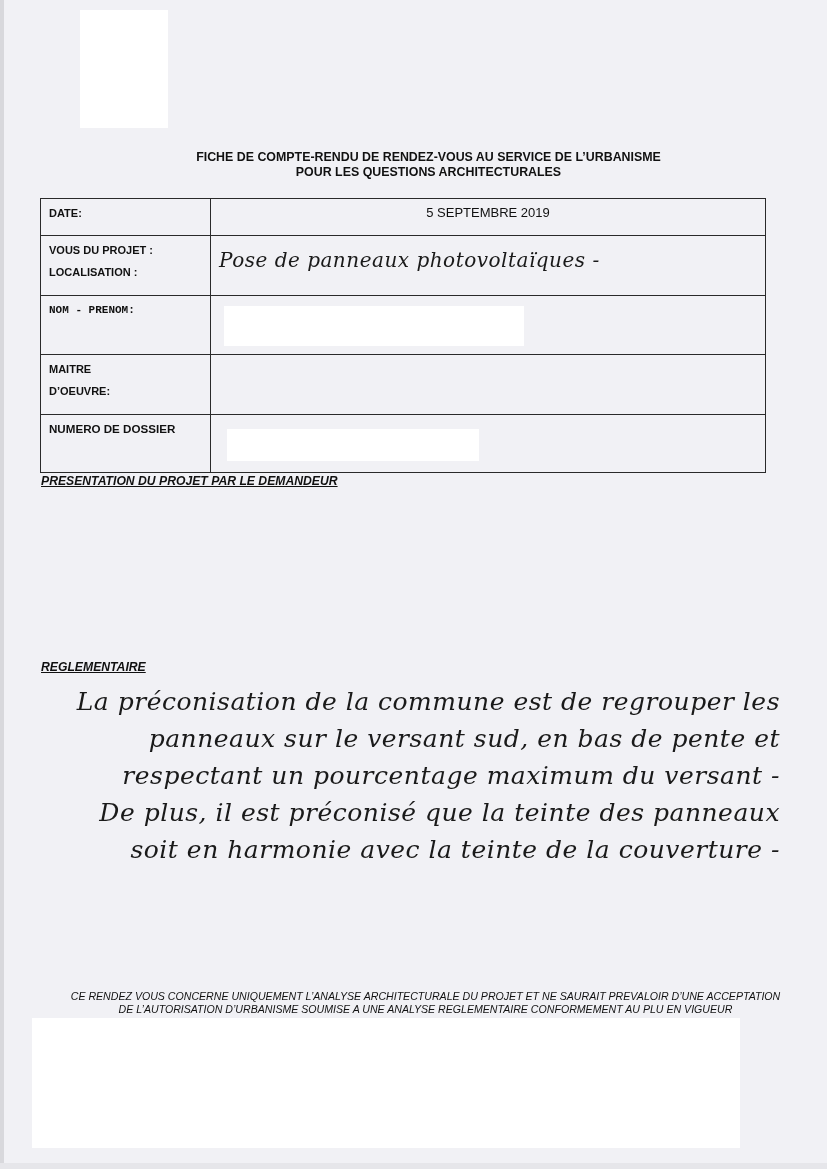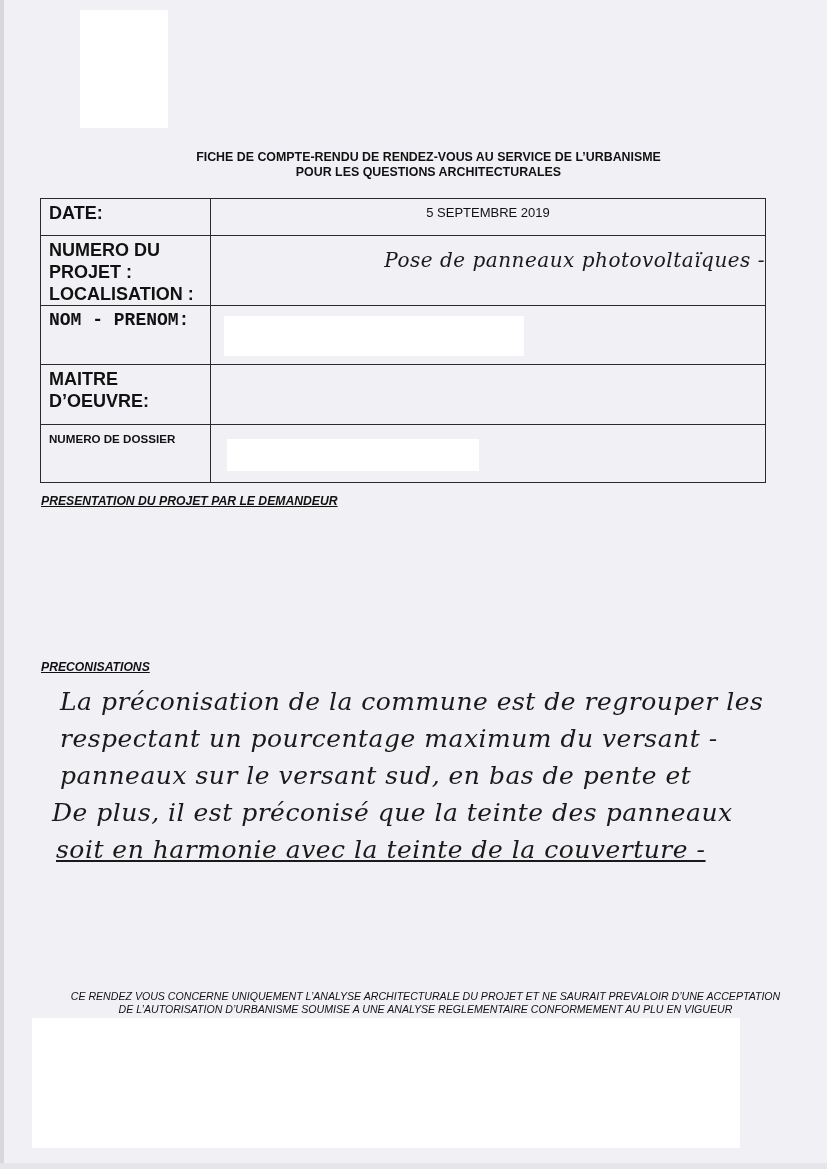--- a/index.html
+++ b/index.html
@@ -17,39 +17,39 @@
       text-align: center; font-weight: bold; font-size: 12.4px; line-height: 15px;
     }
     table.form {
       position: absolute; left: 40px; top: 198px; width: 726px;
       border-collapse: collapse; table-layout: fixed;
     }
     table.form td {
       border: 1.6px solid #2a2a2a; vertical-align: top; padding: 0;
     }
     td.lbl {
-      width: 161px; font-weight: bold; font-size: 18px; line-height: 22px;
+      width: 161px; font-weight: bold; font-size: 11px; line-height: 22px;
       padding: 3px 0 0 8px !important;
     }
     td.val { position: relative; margin-top: 18px; }
     .date-val { text-align: center; font-size: 13px; padding-top: 6px; }
     .hand {
       font-family: "DejaVu Serif", serif; font-style: italic;
       color: #1a1a1a; letter-spacing: 0.5px;
     }
-    .objet-val { font-size: 20px; padding: 12px 0 0 8px; text-align: right; }
+    .objet-val { font-size: 20px; padding: 12px 0 0 8px; }
     .section {
       position: absolute; left: 41px; font-weight: bold; font-style: italic;
       text-decoration: underline; font-size: 12.2px;
     }
     .preco-text {
       position: absolute; left: 60px; top: 683px; width: 720px;
       font-size: 25px; line-height: 37px;
     }
-    .preco-text div { white-space: nowrap; }
+    .preco-text div { white-space: nowrap; text-align: right; }
     .disclaimer {
       position: absolute; left: 0; width: 827px; top: 990px; text-align: center;
       font-style: italic; font-size: 10.6px; line-height: 13px;
       transform: translateX(12px);
     }
   </style>
 </head>
 <body>
 
 <div class="page-edge"></div>
@@ -64,21 +64,21 @@
 <table class="form">
   <tbody>
       <tr style="height:37px;">
     <td class="lbl">DATE:</td>
     <td class="val">
       <div class="date-val">5 SEPTEMBRE 2019</div>
     </td>
   </tr>
   <tr style="height:60px;">
     <td class="lbl">
-      <div>NUMERO DU PROJET :</div>
+      <div>VOUS DU PROJET :</div>
       <div>LOCALISATION :</div>
     </td>
     <td class="val">
       <div class="objet-val hand">Pose de panneaux photovoltaïques -</div>
     </td>
   </tr>
   <tr style="height:59px;font-family:Liberation Mono, monospace;">
     <td class="lbl">NOM - PRENOM:</td>
     <td class="val">
       <div class="redact" style="left:13px;top:10px;width:300px;height:40px;"></div>
@@ -93,31 +93,31 @@
   </tr>
   <tr style="height:58px;">
     <td class="lbl" style="font-size:11.6px;">NUMERO DE DOSSIER</td>
     <td class="val">
       <div class="redact" style="left:16px;top:14px;width:252px;height:32px;"></div>
     </td>
   </tr>
 </tbody>
   </table>
 
-<div class="section" style="top:494px;">PRESENTATION DU PROJET PAR LE DEMANDEUR</div>
+<div class="section" style="top:474px;">PRESENTATION DU PROJET PAR LE DEMANDEUR</div>
 <div style="position:absolute;left:41px;top:520px;width:726px;height:120px;"></div>
 
-<div class="section" style="top:660px;">PRECONISATIONS</div>
+<div class="section" style="top:660px;">REGLEMENTAIRE</div>
 
 <div class="preco-text hand">
   <div>La préconisation de la commune est de regrouper les</div>
+  <div>panneaux sur le versant sud, en bas de pente et</div>
   <div>respectant un pourcentage maximum du versant -</div>
-  <div>panneaux sur le versant sud, en bas de pente et</div>
   <div style="margin-left:-8px;font-style:italic;">De plus, il est préconisé que la teinte des panneaux</div>
-  <div style="margin-left:-4px;text-decoration:underline;">soit en harmonie avec la teinte de la couverture -</div>
+  <div style="margin-left:-4px;">soit en harmonie avec la teinte de la couverture -</div>
 </div>
 
 <div class="disclaimer">
   <div>CE RENDEZ VOUS CONCERNE UNIQUEMENT L’ANALYSE ARCHITECTURALE DU PROJET ET NE SAURAIT PREVALOIR D’UNE ACCEPTATION</div>
   <div>DE L’AUTORISATION D’URBANISME SOUMISE A UNE ANALYSE REGLEMENTAIRE CONFORMEMENT AU PLU EN VIGUEUR</div>
 </div>
 
 <div class="redact" style="left:32px;top:1018px;width:708px;height:130px;"></div>
 
 <div class="bottom-strip"></div>

